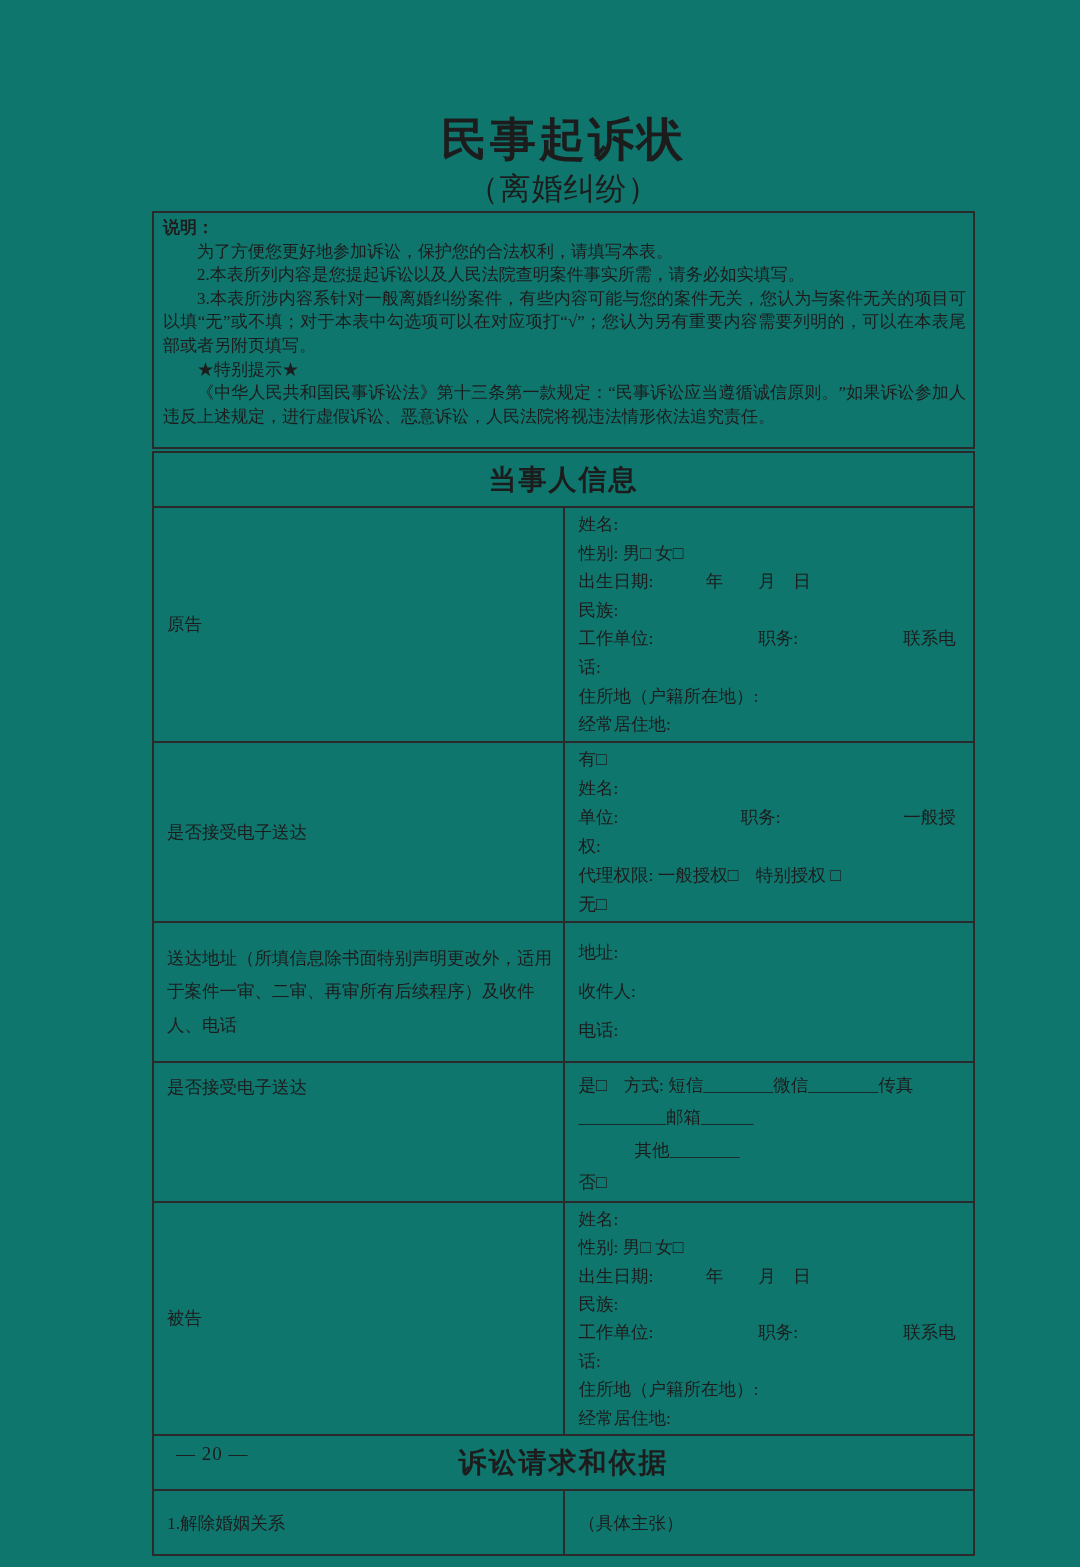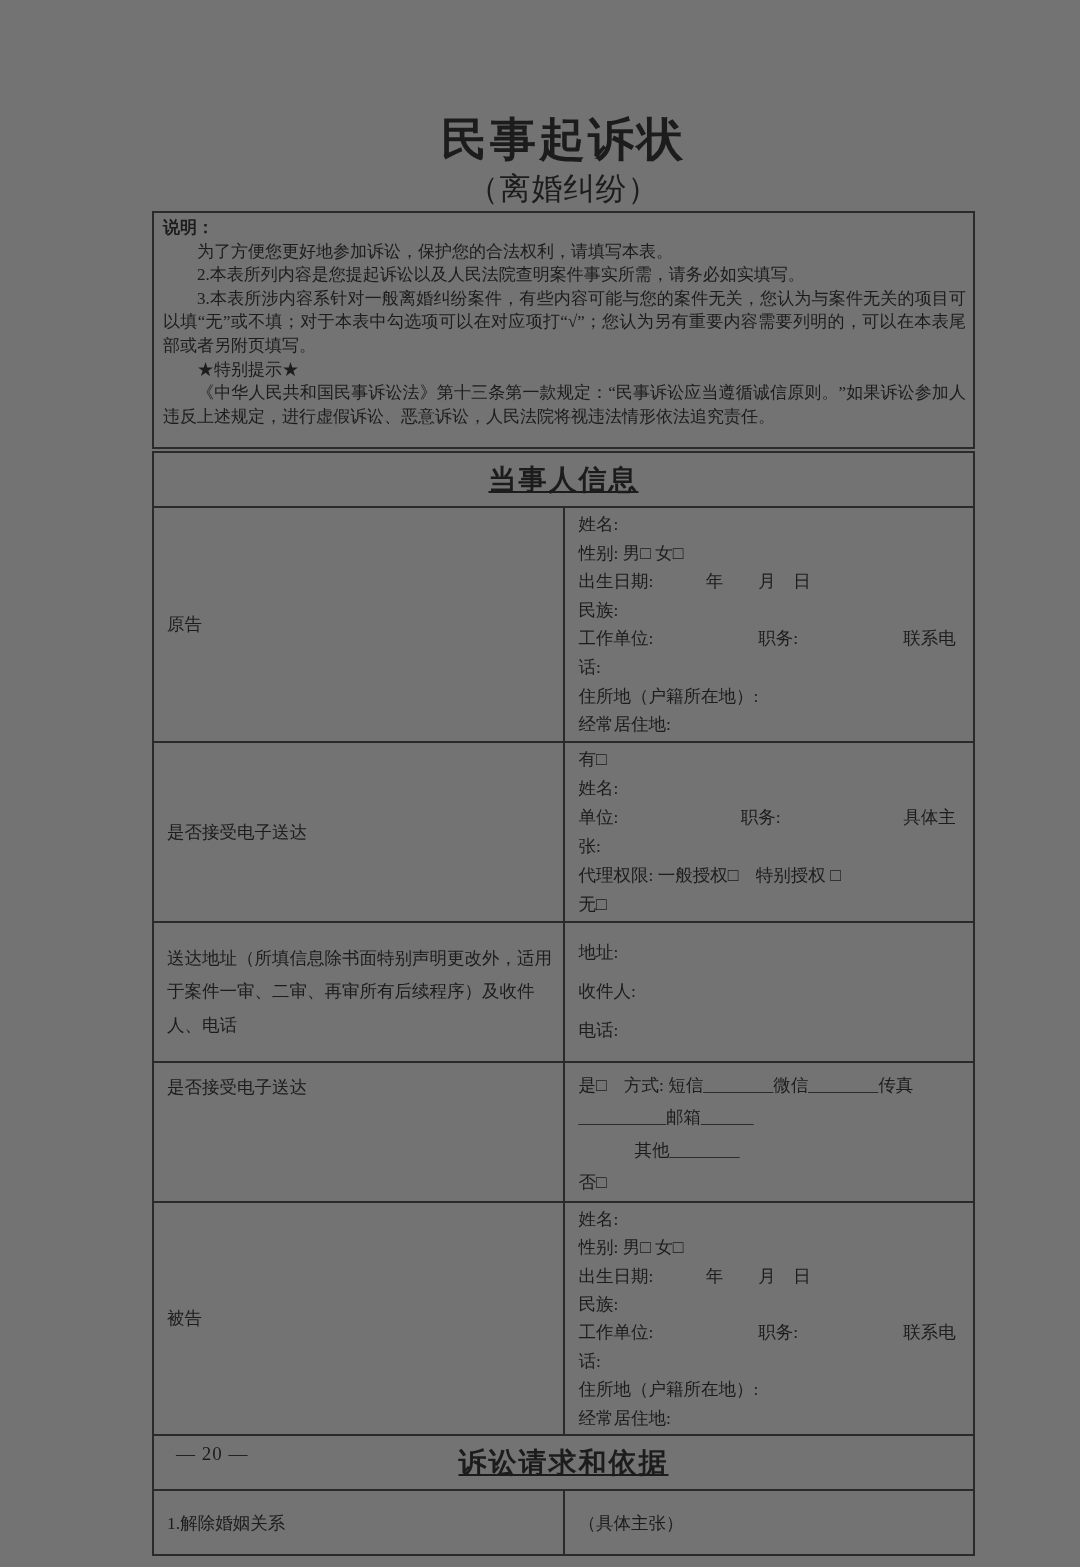--- a/index.html
+++ b/index.html
@@ -1,20 +1,20 @@
 <!DOCTYPE html>
 <html><head>
 <meta charset="utf-8">
 <style>
   * { margin:0; padding:0; box-sizing:border-box; }
   html,body { background:#ffffff; }
   .page {
     position:relative;
     width:1080px; height:1567px;
-    background:#737373;
+    background:#0f766e;
     color:#1c1c1c;
     font-family:"Liberation Serif","DejaVu Serif",serif;
     overflow:hidden;
   }
   .content { position:absolute; left:152px; top:0; width:823px; }
 
   .doc-title {
     padding-top:110px;
     text-align:center;
     font-size:46px; line-height:60px;
@@ -51,21 +51,20 @@
     border:2px solid #2a2a2a;
     font-size:17.5px;
     vertical-align:middle;
   }
   .form-table td.sec-hd {
     text-align:center;
     font-size:28px;
     font-weight:bold;
     height:55px;
     letter-spacing:2px;
-    text-decoration:underline;
   }
   .form-table td.lbl {
     width:263px;
     padding:4px 10px 4px 13px;
   }
   .form-table td.cnt { padding:2px 8px 2px 14px; }
 
   tr.r-party  td { height:205px; }
   tr.r-party  .ln { line-height:28.6px; }
   tr.r-agent  td { height:148px; }
@@ -125,21 +124,21 @@
           <div class="ln">住所地（户籍所在地）:</div>
           <div class="ln">经常居住地:</div>
         </td>
       </tr>
 
       <tr class="r-agent">
         <td class="lbl">是否接受电子送达</td>
         <td class="cnt">
           <div class="ln">有□</div>
           <div class="ln">姓名:</div>
-          <div class="ln">单位:　　　　　　　职务:　　　　　　　具体主张:</div>
+          <div class="ln">单位:　　　　　　　职务:　　　　　　　一般授权:</div>
           <div class="ln">代理权限: 一般授权□　特别授权 □</div>
           <div class="ln">无□</div>
         </td>
       </tr>
 
       <tr class="r-serv">
         <td class="lbl">送达地址（所填信息除书面特别声明更改外，适用于案件一审、二审、再审所有后续程序）及收件人、电话</td>
         <td class="cnt">
           <div class="ln">地址:</div>
           <div class="ln">收件人:</div>

